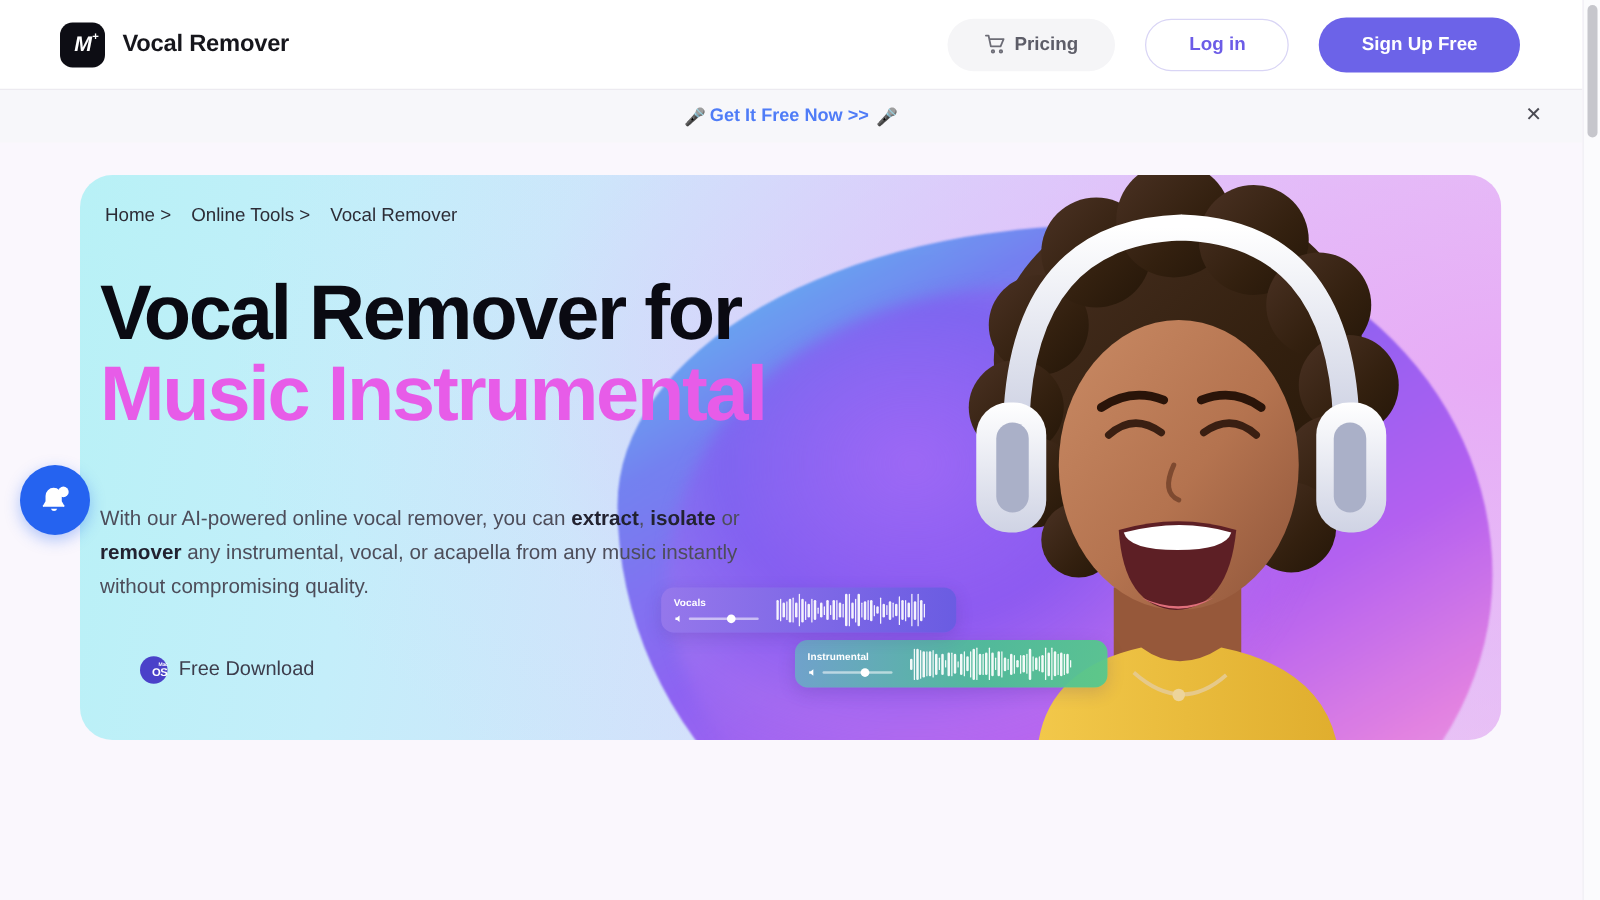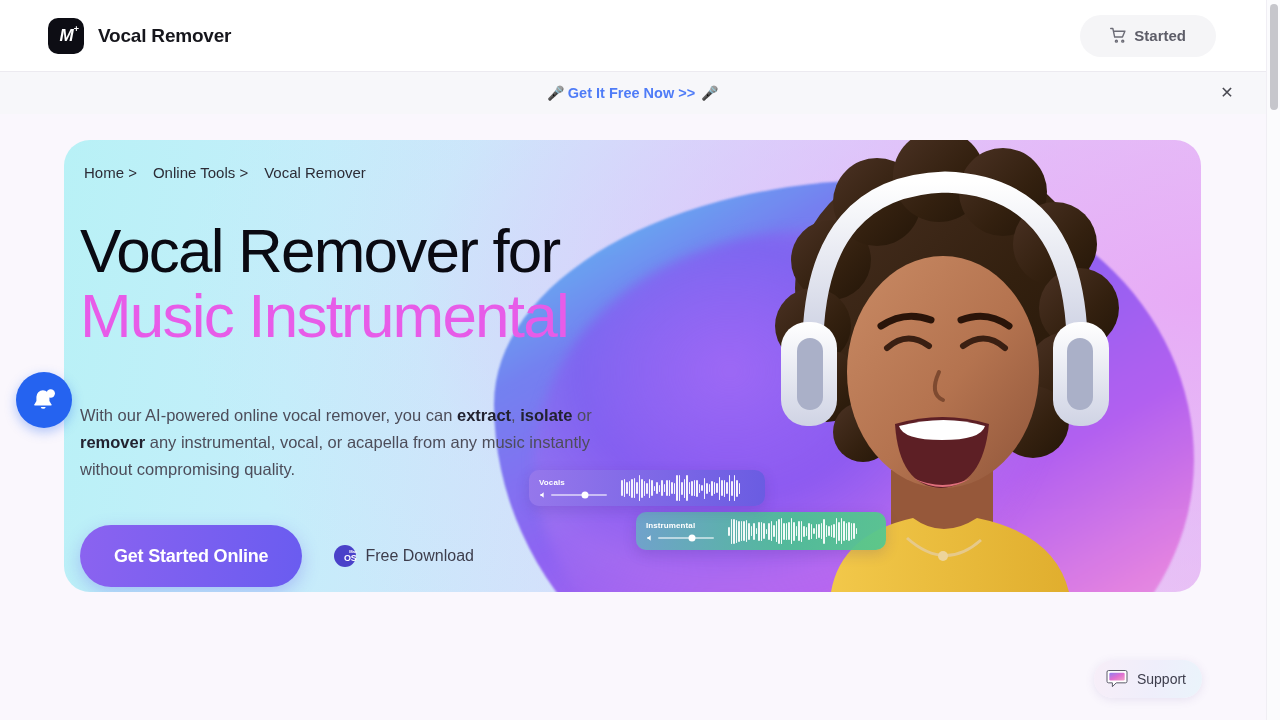--- a/index.html
+++ b/index.html
@@ -102,21 +102,21 @@
   .breadcrumb {
     position: absolute; left: 20px; top: 24px;
     display: flex; align-items: center; gap: 16px;
     font-size: 15px; color: #2c2c36;
   }
   .breadcrumb a { color: #2c2c36; text-decoration: none; cursor: pointer; }
   .crumb-current { color: #2c2c36; }
 
   .hero-title {
     position: absolute; left: 16px; top: 78px;
-    font-size: 62px; line-height: 1.05; font-weight: 400;
+    font-size: 62px; line-height: 1.05; font-weight: 700;
     letter-spacing: -1.8px;
   }
   .title-line1 { color: #0a0a12; display: block; }
   .title-line2 { color: #e75ce8; display: block; }
 
   .hero-desc {
     position: absolute; left: 16px; top: 262px; width: 540px;
     font-size: 16.5px; line-height: 27px; color: #4d4d5a;
   }
   .hero-desc b { color: #222230; font-weight: 700; }
@@ -210,22 +210,24 @@
       </div>
       <span class="brand-name">Vocal Remover</span>
     </div>
     <div class="header-actions">
       <button class="btn-pricing">
         <svg class="cart-icon" viewBox="0 0 24 24" fill="none" stroke="#6c6c76" stroke-width="2" stroke-linecap="round" stroke-linejoin="round">
           <circle cx="9" cy="20" r="1.4"></circle>
             <circle cx="18" cy="20" r="1.4"></circle>
           <path d="M1 2h3l2.6 12.2h11L21 6H6"></path>
         </svg>
-        <span>Started</span>
+        <span>Pricing</span>
       </button>
+      <button class="btn-login">Log in</button>
+      <button class="btn-signup">Sign Up Free</button>
     </div>
   </div>
 
   <div class="promo">
     <span class="promo-emoji">🎤</span>
     <a class="promo-link">Get It Free Now &gt;&gt;</a>
     <span class="promo-emoji" style="margin-left:6px">🎤</span>
     <button class="promo-close">✕</button>
   </div>
 
@@ -441,51 +443,36 @@
           <i style="height: 12px;"></i>
           <i style="height: 26px;"></i>
           <i style="height: 15px;"></i>
           <i style="height: 26px;"></i>
           <i style="height: 17px;"></i>
           <i style="height: 11px;"></i>
         </div>
     </div>
 
     <div class="hero-cta">
-      <button class="btn-started">Get Started Online</button>
       <div class="download-link">
         <span class="os-badge">
           <span class="os-top">Mac</span>
           <span class="os-main">OS</span>
         </span>
         <span class="download-label">Free Download</span>
       </div>
     </div>
   </div>
 
   <div class="bell-fab">
     <svg viewBox="0 0 24 24" fill="#ffffff">
       <path d="M11 3a6 6 0 0 0-6 6v4l-1.6 2.6A.7.7 0 0 0 4 17h14a.7.7 0 0 0 .6-1.4L17 13V9a6 6 0 0 0-6-6z"></path>
       <path d="M9 18.4a2.4 2.4 0 0 0 4.6 0z"></path>
       <circle cx="18.2" cy="6" r="3.9"></circle>
     </svg>
   </div>
 
-  <div class="support">
-    <svg class="chat-icon" viewBox="0 0 28 26">
-      <defs>
-        <linearGradient id="cb" x1="0" y1="0" x2="1" y2="1">
-          <stop offset="0%" stop-color="#8f7ef0"></stop>
-            <stop offset="50%" stop-color="#e06fd0"></stop>
-            <stop offset="100%" stop-color="#f0a3c8"></stop>
-        </linearGradient>
-      </defs>
-      <path d="M3 2h22a2 2 0 0 1 2 2v12a2 2 0 0 1-2 2H13l-5 5v-5H3a2 2 0 0 1-2-2V4a2 2 0 0 1 2-2z" fill="#ffffff" stroke="#5a5a68" stroke-width="1.3"></path>
-      <rect x="4" y="5" width="20" height="10" rx="1.6" fill="url(#cb)"></rect>
-    </svg>
-    <span class="support-label">Support</span>
-  </div>
 
   <div class="scrollbar">
     <div class="scroll-thumb"></div>
   </div>
 
 </div>
 
 </body></html>

